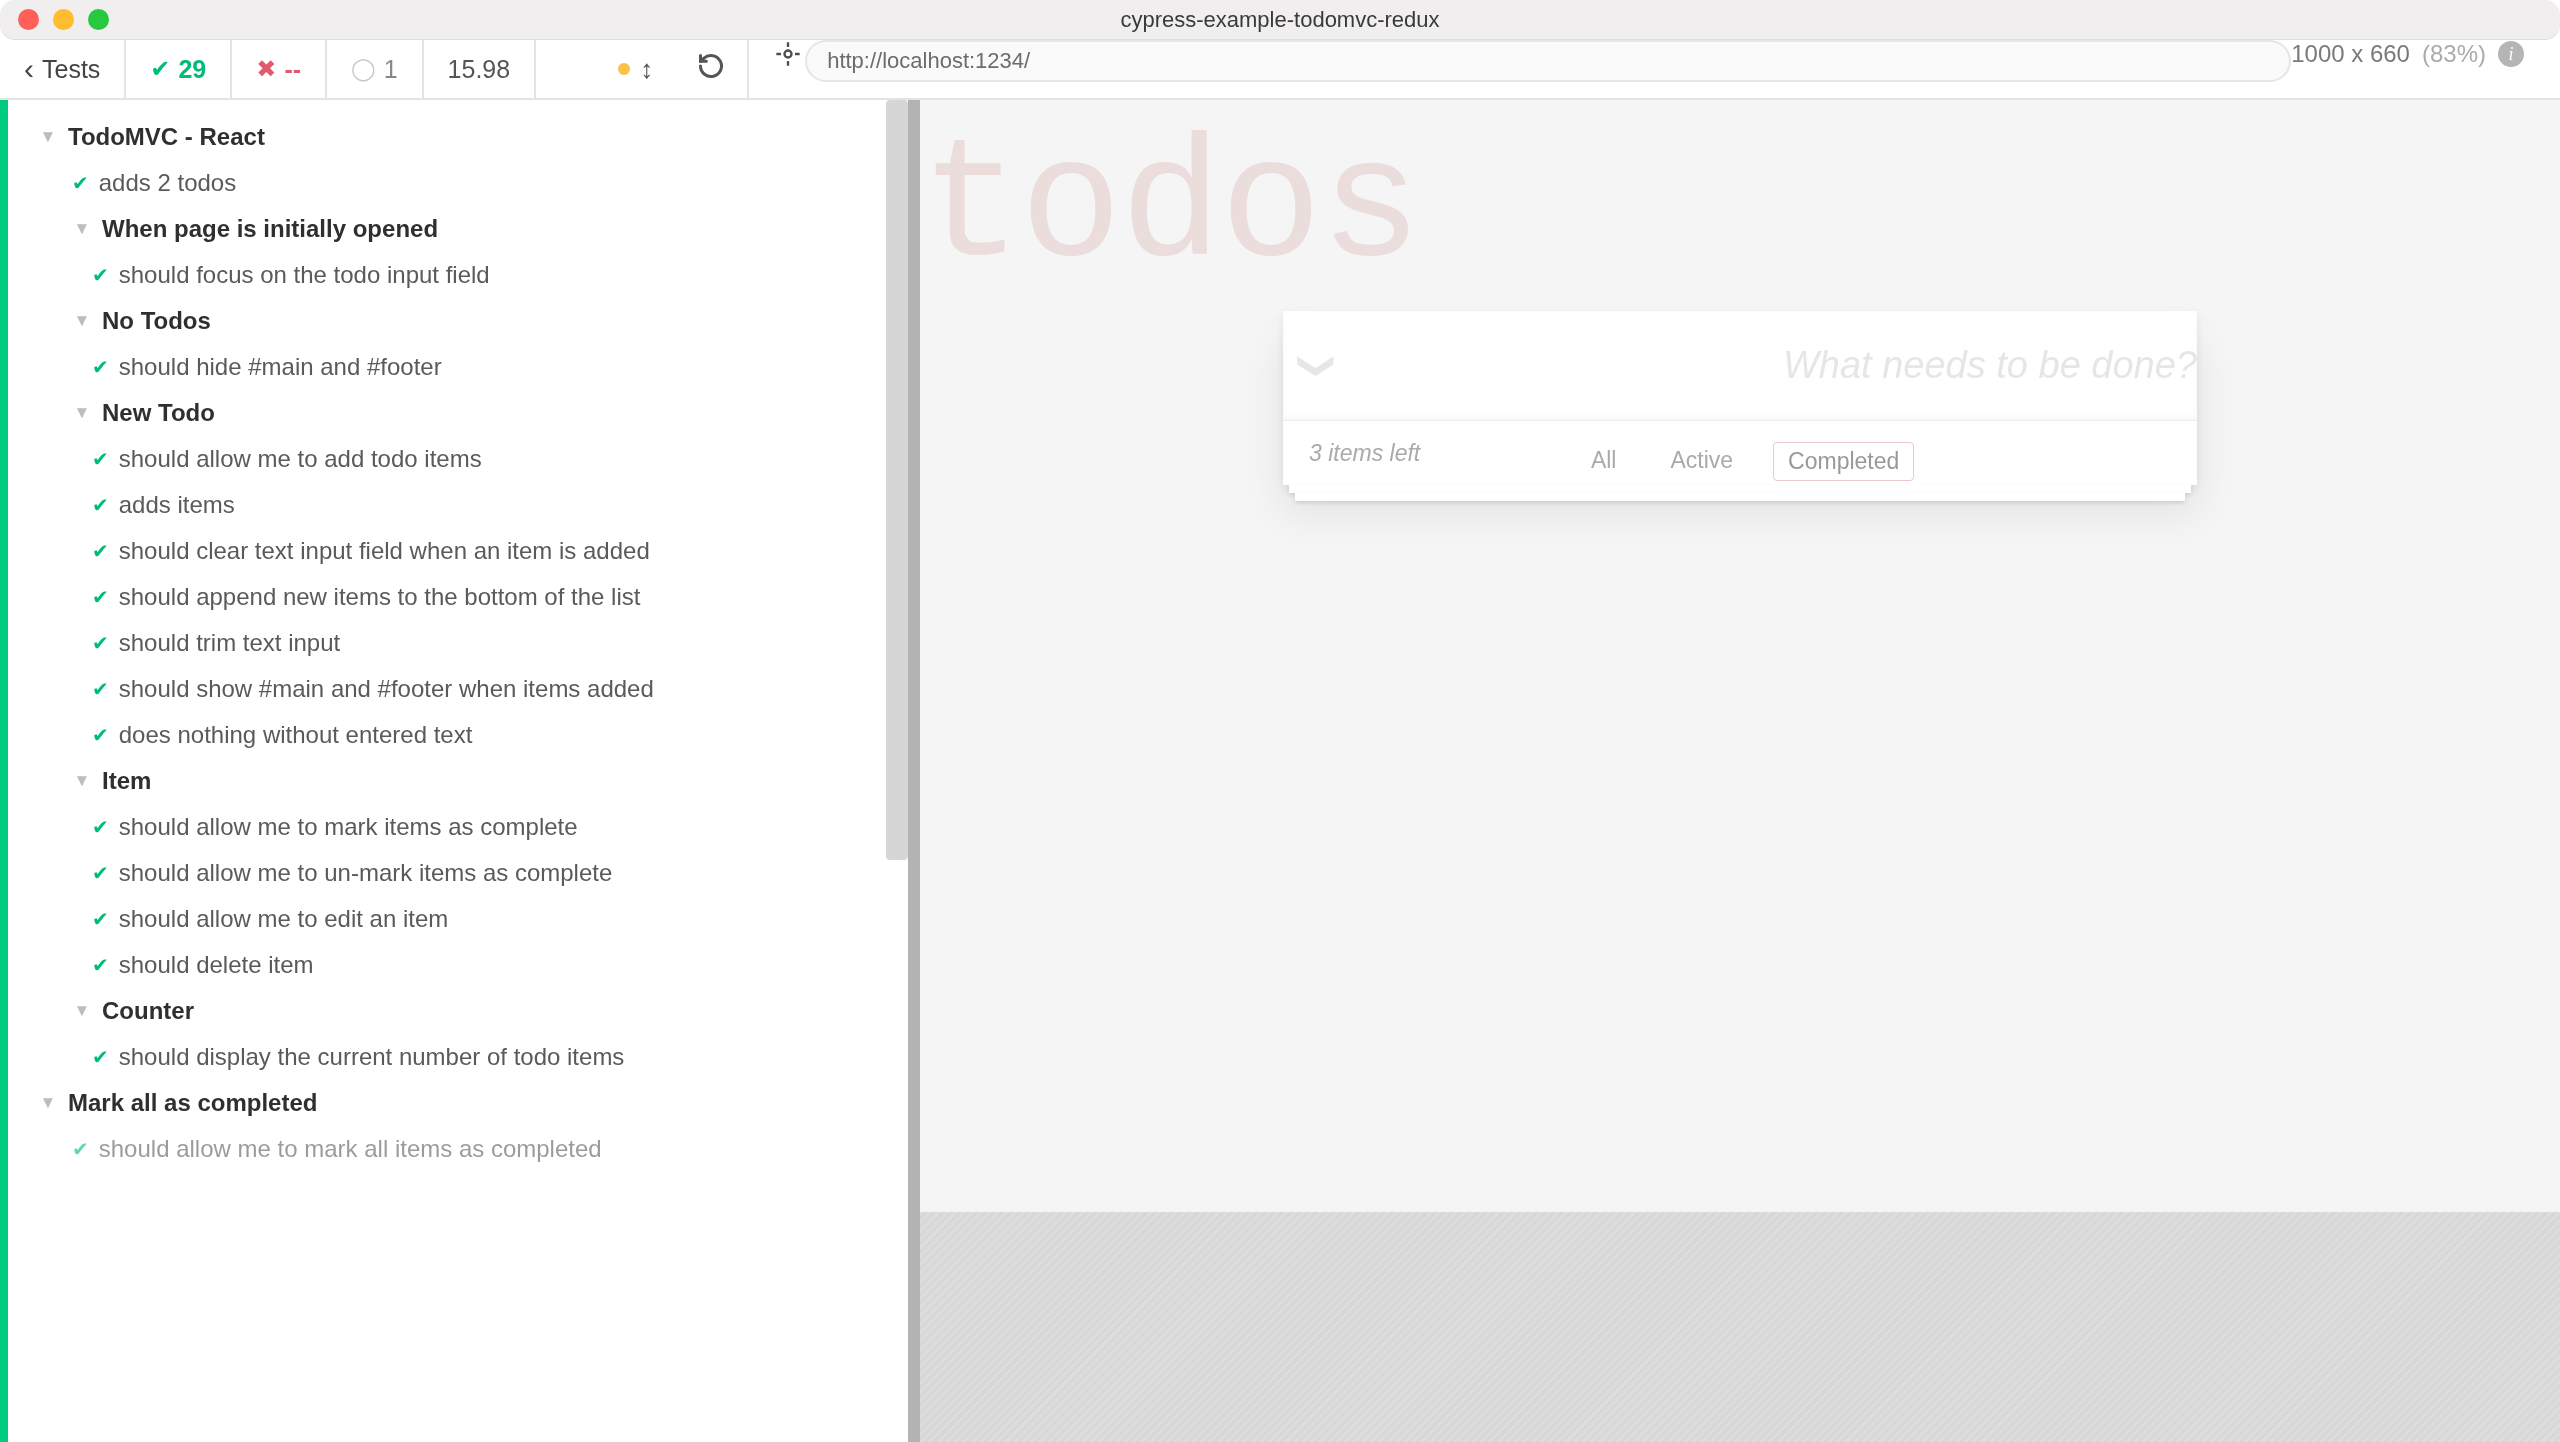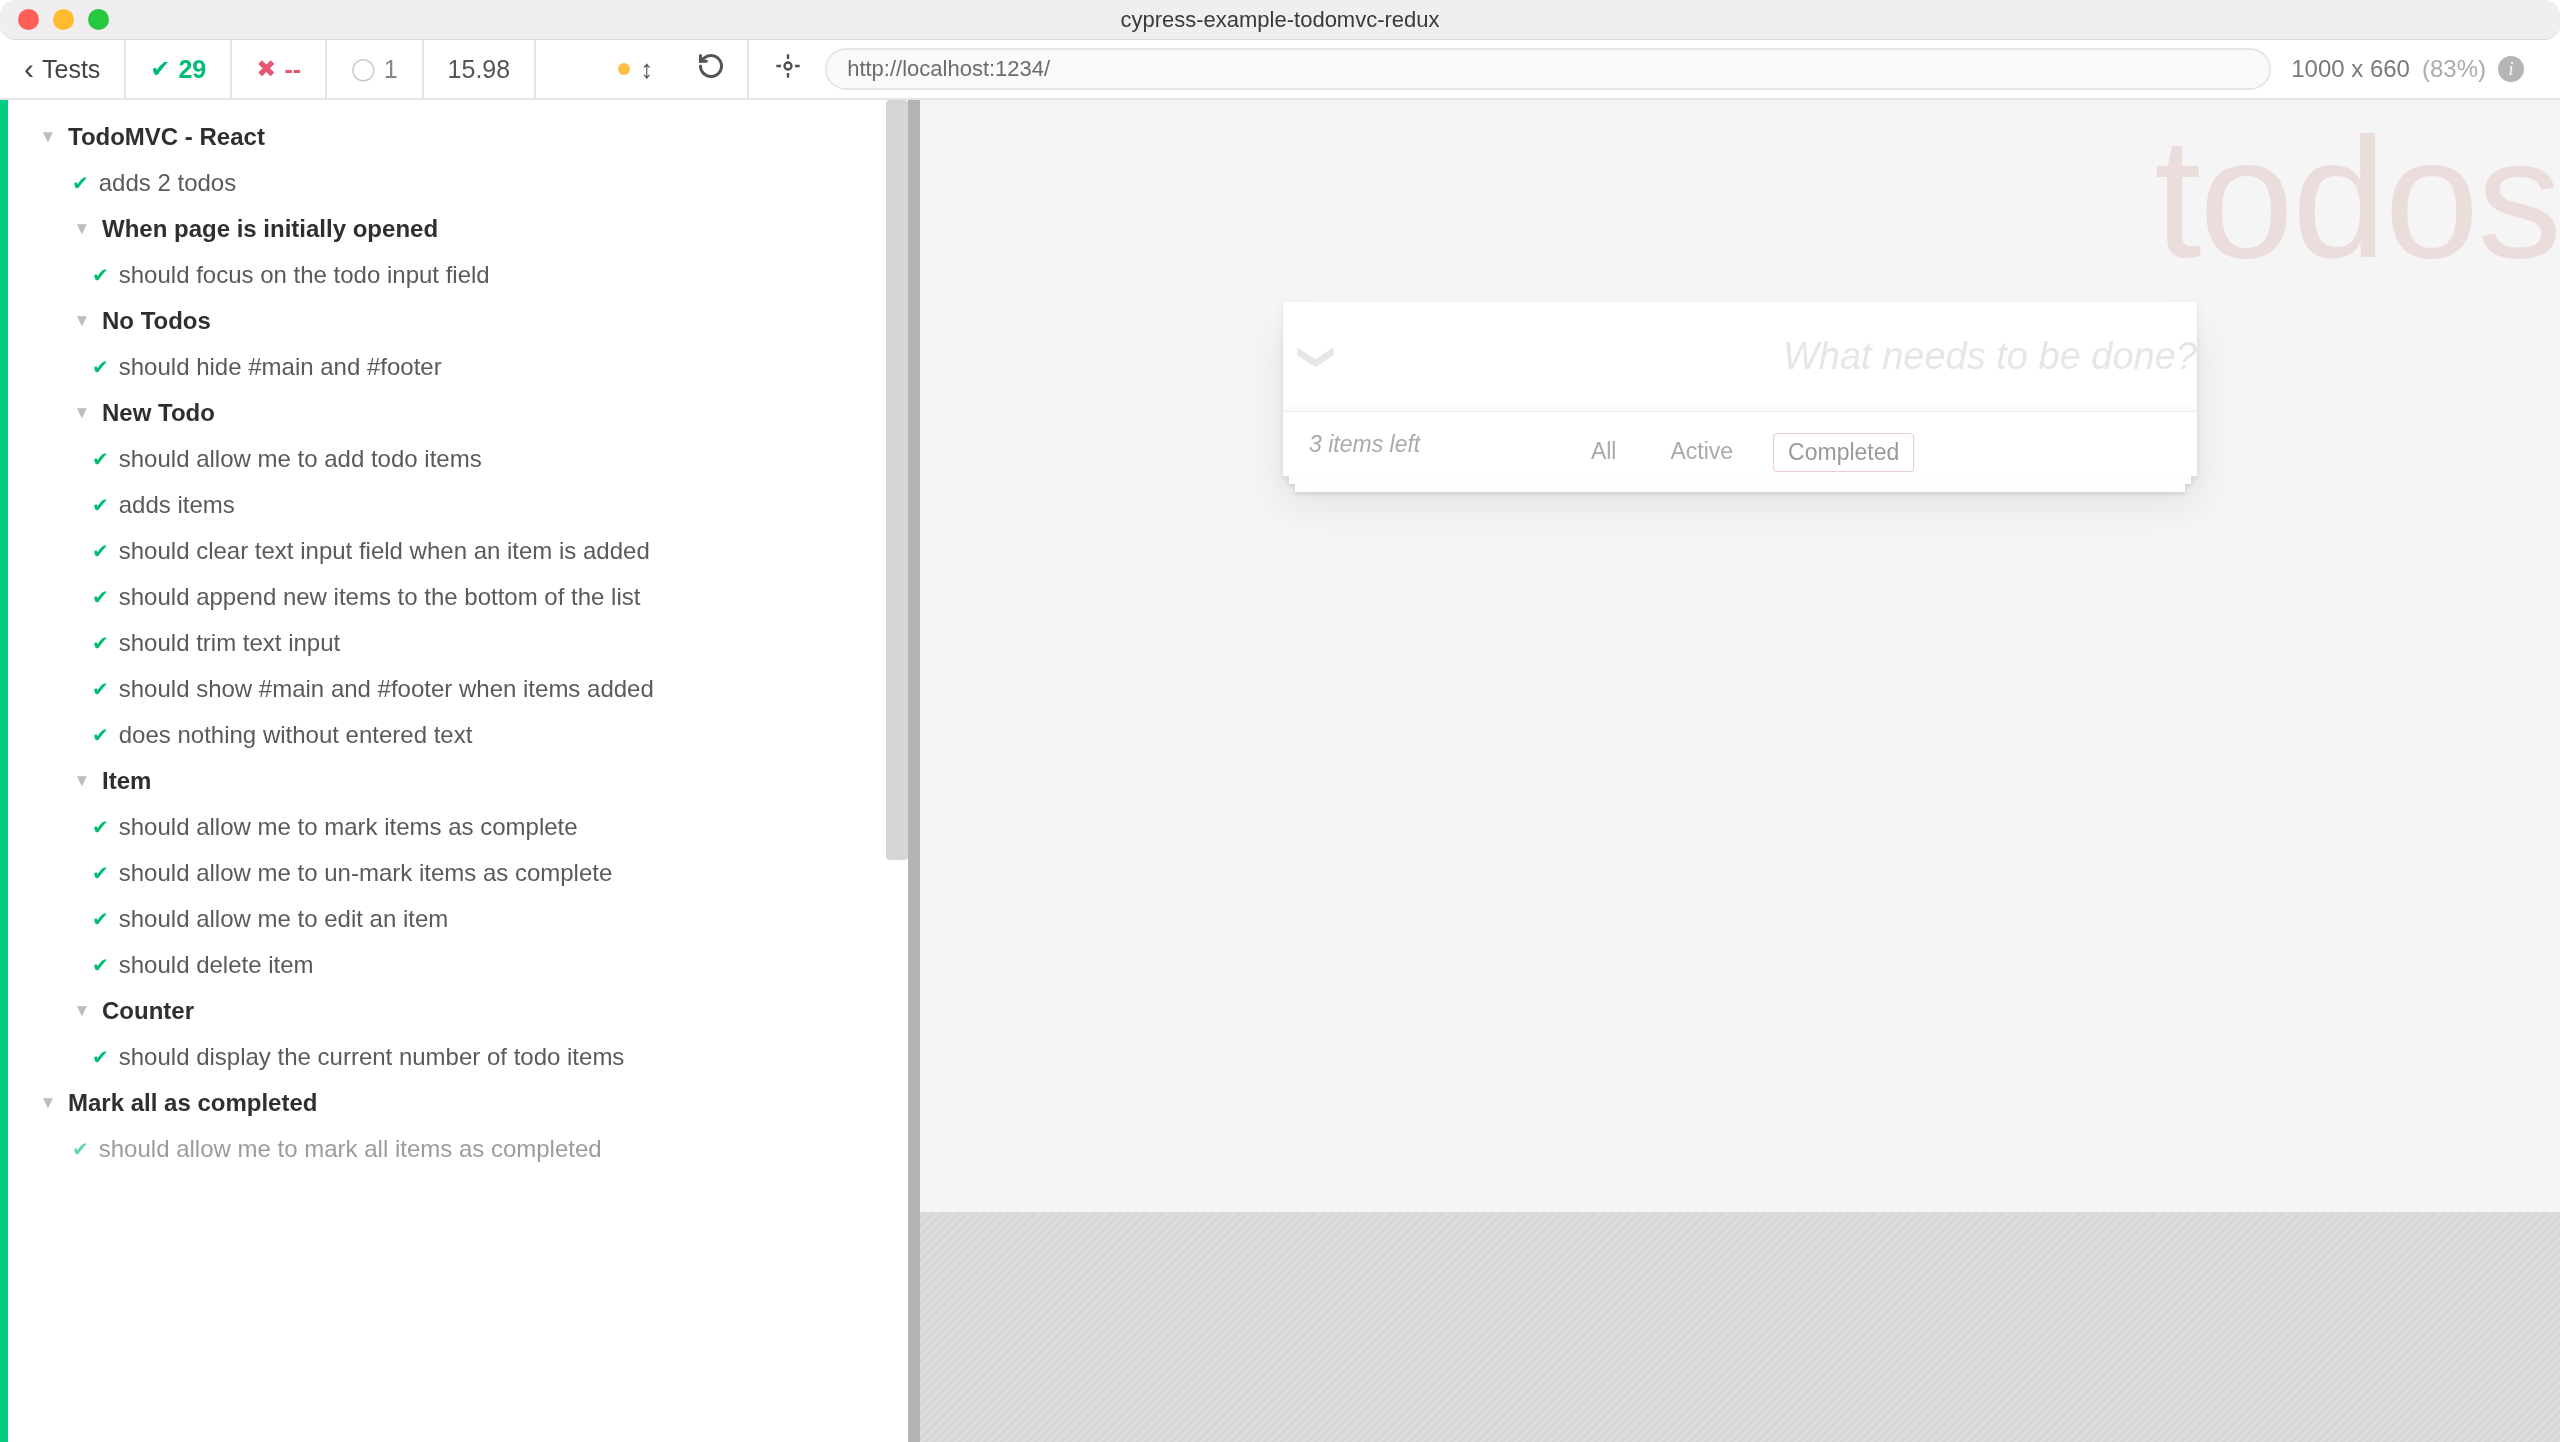--- a/index.html
+++ b/index.html
@@ -55,21 +55,21 @@
 .check-icon-tb { color: #00bd74; font-size: 24px; }
 .x-icon-tb { color: #e45870; font-size: 24px; }
 .circle-icon-tb { color: #c8c8c8; font-size: 22px; }
 
 .toolbar-right-group { display: flex; align-items: center; }
 .tb-btn { padding: 0 22px; display: flex; align-items: center; justify-content: center; font-size: 24px; color: #5a5a5a; cursor: pointer; }
 .tb-btn .dot { width: 12px; height: 12px; border-radius: 50%; background: #fdbe4a; margin-right: 10px; }
 .tb-arrows { font-size: 26px; color: #555; }
 
 .toolbar-url-area {
-  flex: 1; display: flex; align-items: center; gap: 20px; padding: 0 22px;
+  flex: 1; display: flex; align-items: flex-start; padding: 0 22px;
   border-left: 2px solid #e4e4e4;
 }
 .crosshair-btn { width: 34px; height: 34px; display: flex; align-items: center; justify-content: center; color: #4f4f4f; cursor: pointer; font-size: 26px; }
 .url-pill {
   flex: 1; height: 42px; border: 2px solid #e6e6e6; border-radius: 21px;
   background: #fafafa; display: flex; align-items: center; padding: 0 20px;
   color: #6c6c6c; font-size: 22px;
 }
 .vp-stats { display: flex; align-items: center; gap: 12px; color: #7a7a7a; font-size: 24px; padding-right: 14px; }
 .vp-stats .pct { color: #aaa; }
@@ -116,26 +116,27 @@
 .aut-viewport {
   position: absolute;
   top: 0;
   left: 50%;
   transform: translateX(-50%);
   width: 1640px;
   height: 1088px;
 }
 
 .todo-title {
-  text-align: right;
+  text-align: left;
   font-size: 170px;
   font-weight: 200;
   color: rgba(175, 47, 47, 0.12);
   letter-spacing: -2px;
-  font-family: Liberation Sans, sans-serif;
+  margin-top: 12px;
+  font-family: Liberation Mono, monospace;
 }
 .todoapp {
   width: 914px;
   margin: 6px auto 0;
   background: #fff;
   box-shadow: 0 4px 8px rgba(0,0,0,0.08), 0 28px 40px rgba(0,0,0,0.08);
   position: relative;
 }
 .todoapp::before {
   content: ""; position: absolute; bottom: -8px; left: 6px; right: 6px; height: 8px; background: #fff; box-shadow: 0 2px 4px rgba(0,0,0,0.12);

